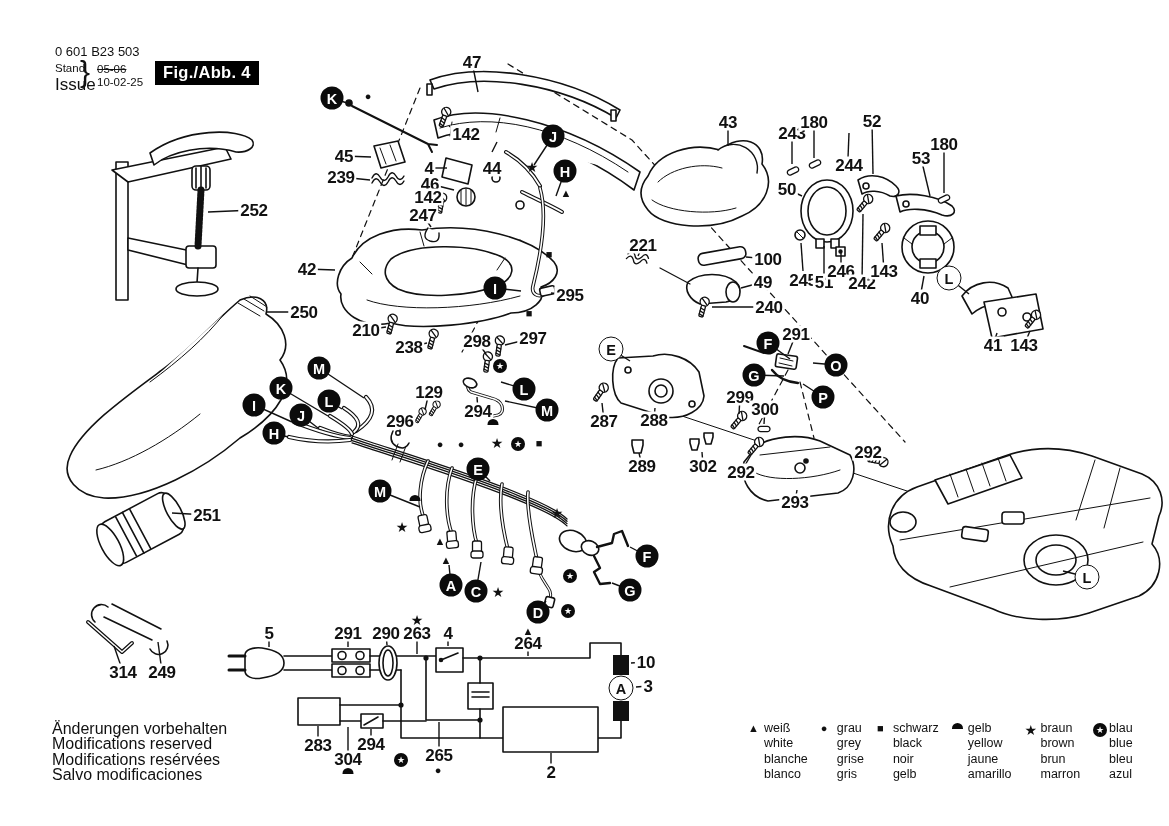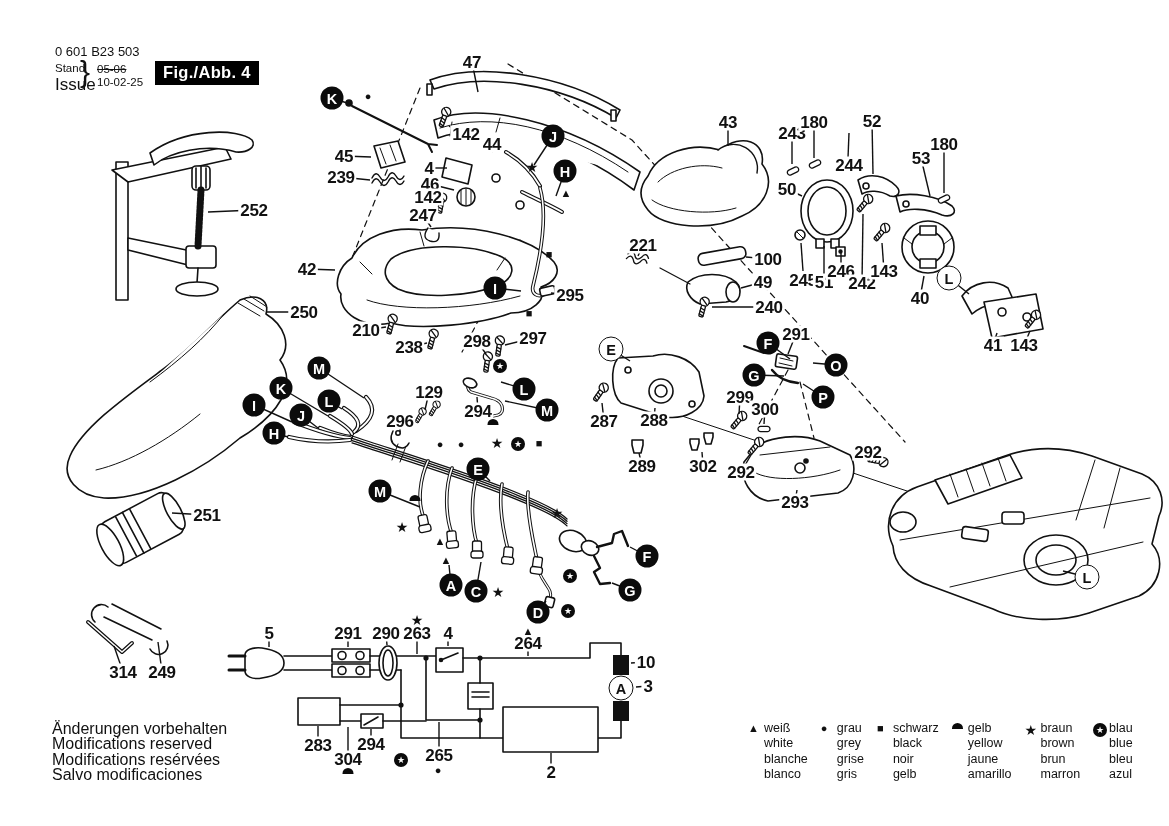--- a/index.html
+++ b/index.html
@@ -556,21 +556,21 @@
     </div>
 
   <div id="labels-layer">
       <div class="plabel" style="left: 254px; top: 210px;">252</div>
       <div class="plabel" style="left: 304px; top: 312px;">250</div>
       <div class="plabel" style="left: 207px; top: 515px;">251</div>
       <div class="plabel" style="left: 123px; top: 672px;">314</div>
       <div class="plabel" style="left: 162px; top: 672px;">249</div>
       <div class="plabel" style="left: 472px; top: 62px;">47</div>
       <div class="plabel" style="left: 466px; top: 134px;">142</div>
-      <div class="plabel" style="left: 492px; top: 144px;">44</div>
+      <div class="plabel" style="left: 492px; top: 168px;">44</div>
       <div class="plabel" style="left: 344px; top: 156px;">45</div>
       <div class="plabel" style="left: 341px; top: 177px;">239</div>
       <div class="plabel" style="left: 429px; top: 168px;">4</div>
       <div class="plabel" style="left: 430px; top: 184px;">46</div>
       <div class="plabel" style="left: 428px; top: 197px;">142</div>
       <div class="plabel" style="left: 423px; top: 215px;">247</div>
       <div class="plabel" style="left: 307px; top: 269px;">42</div>
       <div class="plabel" style="left: 366px; top: 330px;">210</div>
       <div class="plabel" style="left: 409px; top: 347px;">238</div>
       <div class="plabel" style="left: 570px; top: 295px;">295</div>

